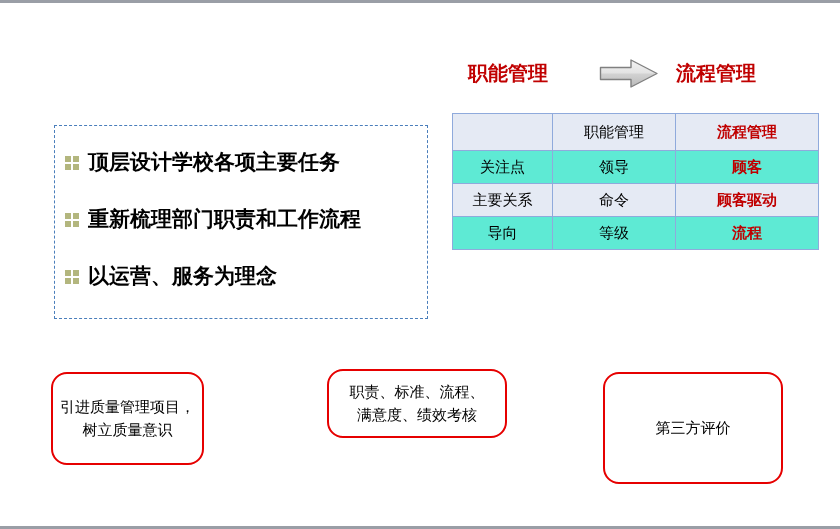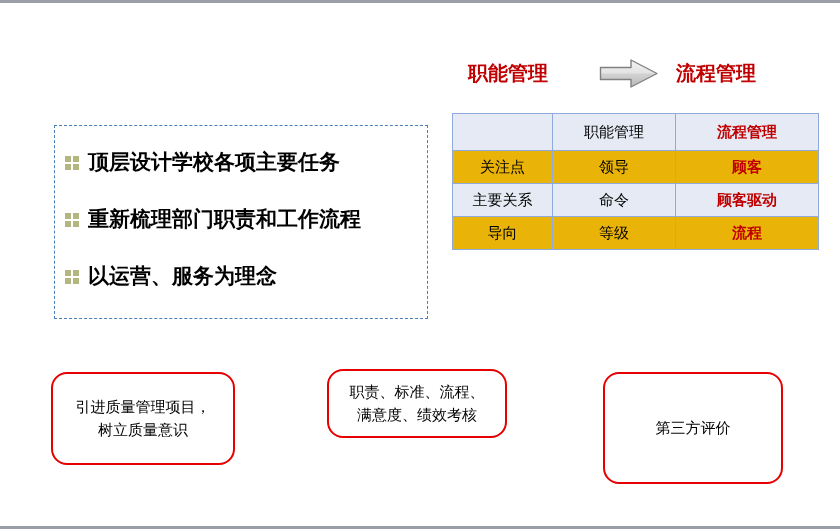--- a/index.html
+++ b/index.html
@@ -100,21 +100,21 @@
     vertical-align: middle;
     font-size: 15px;
     color: #000000;
     padding: 0;
     line-height: 1;
   }
   #cmp-table col.c0 { width: 100px; }
   #cmp-table col.c1 { width: 123px; }
   #cmp-table col.c2 { width: 143px; }
   #cmp-table tr.light td { background: #e5eaf4; }
-  #cmp-table tr.dark  td { background: #eab308; }
+  #cmp-table tr.dark  td { background: #5eead4; }
   #cmp-table tr.head td  { height: 36px; }
   #cmp-table td.accent {
     color: #c00000;
     font-weight: bold;
   }
 
   
   .round-box {
     position: absolute;
     border: 2px solid #e60000;
@@ -122,21 +122,21 @@
     background: #ffffff;
     box-sizing: border-box;
     display: flex;
     align-items: center;
     justify-content: center;
     text-align: center;
     font-size: 15px;
     color: #000000;
     line-height: 1.5;
   }
-  #box-1 { left: 51px;  top: 369px; width: 184px; height: 93px; }
+  #box-1 { left: 51px;  top: 369px; width: 153px; height: 93px; }
   #box-2 { left: 327px; top: 366px; width: 180px; height: 69px; }
   #box-3 { left: 603px; top: 369px; width: 180px; height: 112px; }
   .round-box .line { display: block; white-space: nowrap; }
 </style>
 </head>
 <body>
 
 <div id="slide">
 
   <div id="bullet-panel">

